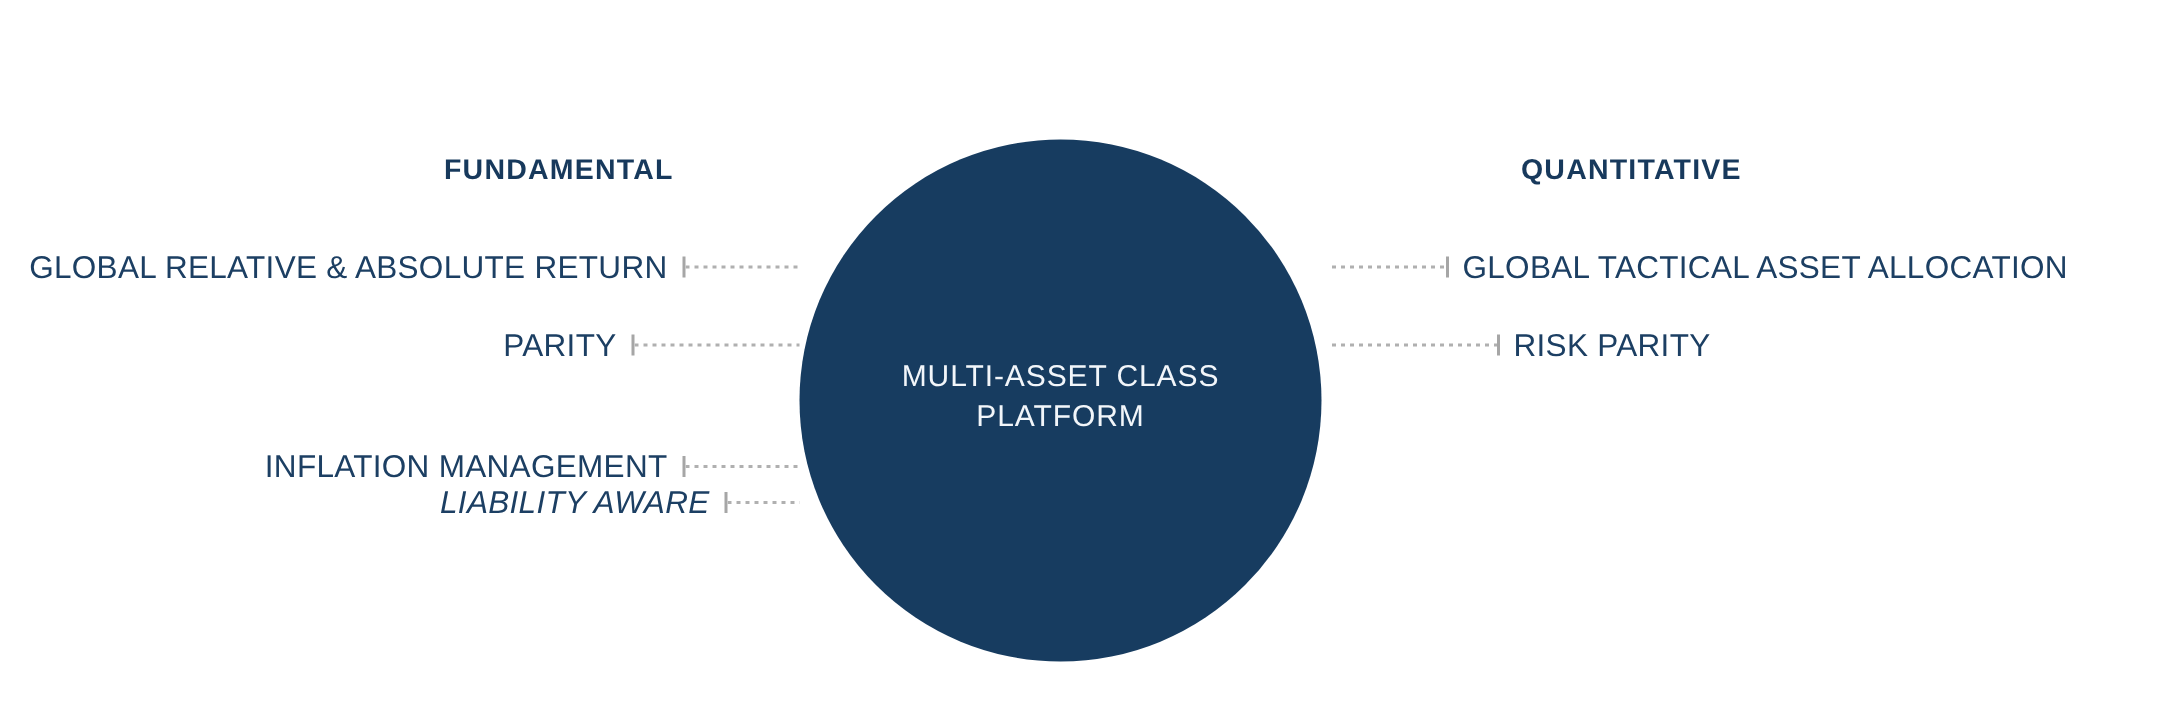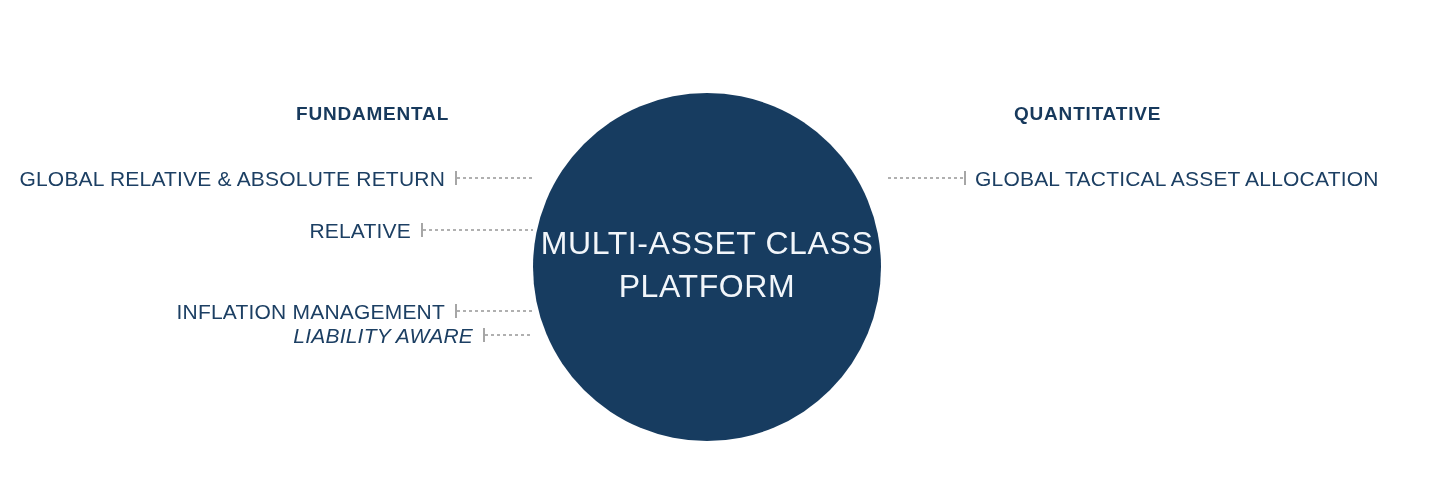--- a/index.html
+++ b/index.html
@@ -34,21 +34,21 @@
     border-radius: 50%;
     background: #173c60;
     display: flex;
     align-items: center;
     justify-content: center;
     box-sizing: border-box;
     z-index: 3;
   }
   .hub-label {
     color: #f2f6fa;
-    font-size: 32px;
+    font-size: 20px;
     letter-spacing: 0.6px;
     line-height: 1.35;
     text-align: center;
     white-space: pre-line;
     font-weight: 400;
     padding-bottom: 4px;
   }
 
   
   .col-header {
@@ -135,21 +135,21 @@
 
   <div class="spoke left row-0" style="top:164px;">
     <span class="spoke-label">GLOBAL RELATIVE &amp; ABSOLUTE RETURN</span>
     <span class="connector">
       <span class="tick"></span>
       <span class="dots"></span>
     </span>
   </div>
 
   <div class="spoke left row-1" style="top:216px;">
-    <span class="spoke-label">RELATIVE</span>
+    <span class="spoke-label">PARITY</span>
     <span class="connector">
       <span class="tick"></span>
       <span class="dots"></span>
     </span>
   </div>
 
   <div class="spoke left row-2" style="top:269px;margin-top:28px;">
     <span class="spoke-label">INFLATION MANAGEMENT</span>
     <span class="connector">
       <span class="tick"></span>
@@ -166,19 +166,26 @@
   </div>
 
   <div class="spoke right row-0" style="top:164px;justify-content:center;">
     <span class="connector">
       <span class="dots"></span>
       <span class="tick"></span>
     </span>
     <span class="spoke-label">GLOBAL TACTICAL ASSET ALLOCATION</span>
   </div>
 
+  <div class="spoke right row-1" style="top:216px;">
+    <span class="connector">
+      <span class="dots"></span>
+      <span class="tick"></span>
+    </span>
+    <span class="spoke-label">RISK PARITY</span>
+  </div>
 
   <div class="hub">
     <div class="hub-label">MULTI-ASSET CLASS
 PLATFORM</div>
   </div>
 
 </div>
 
 </body></html>

